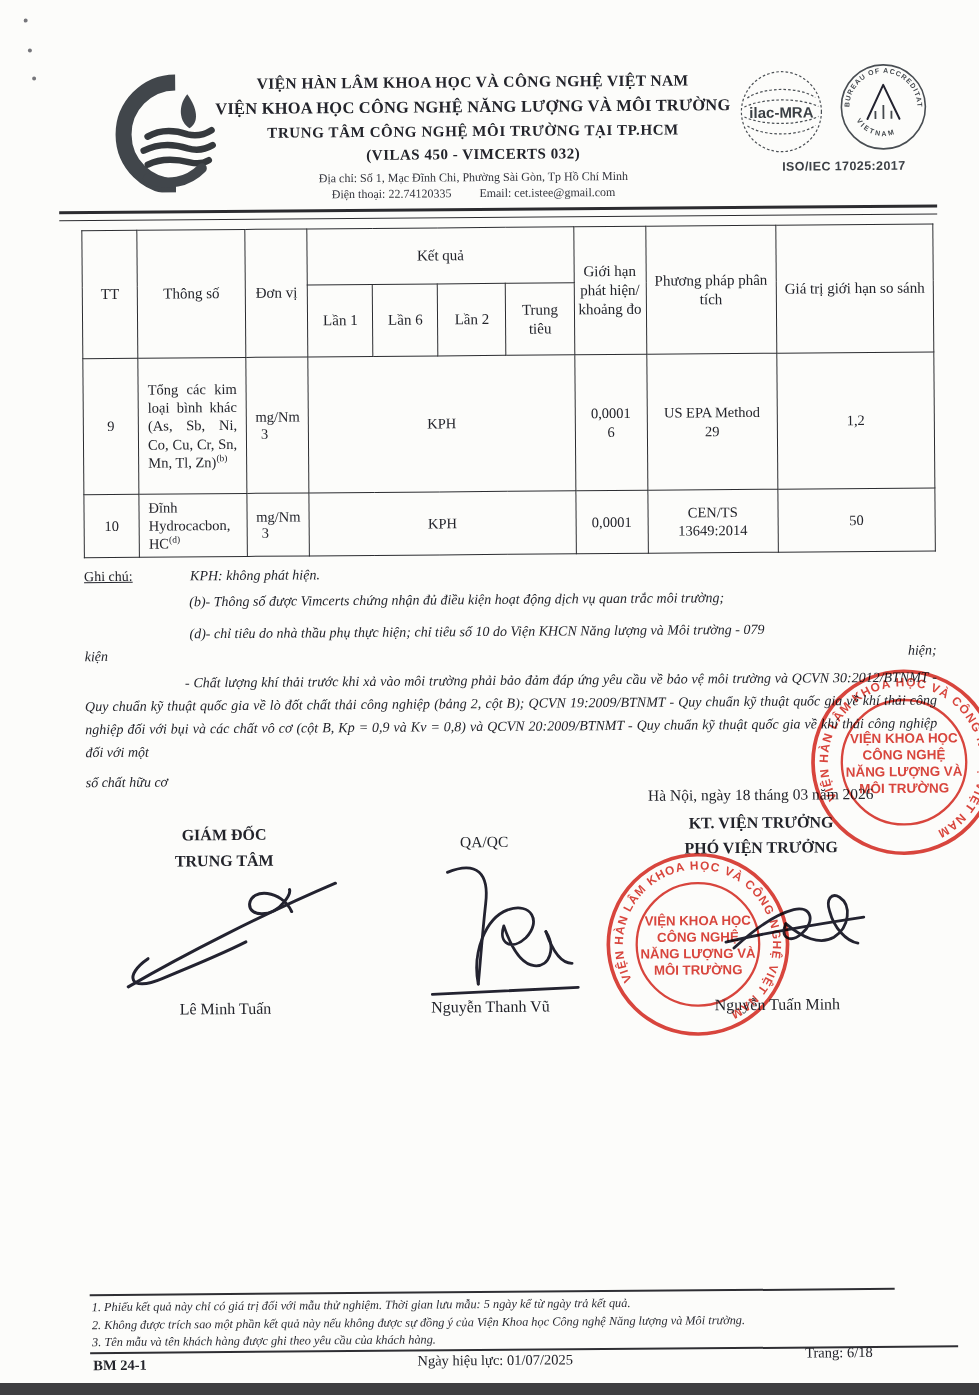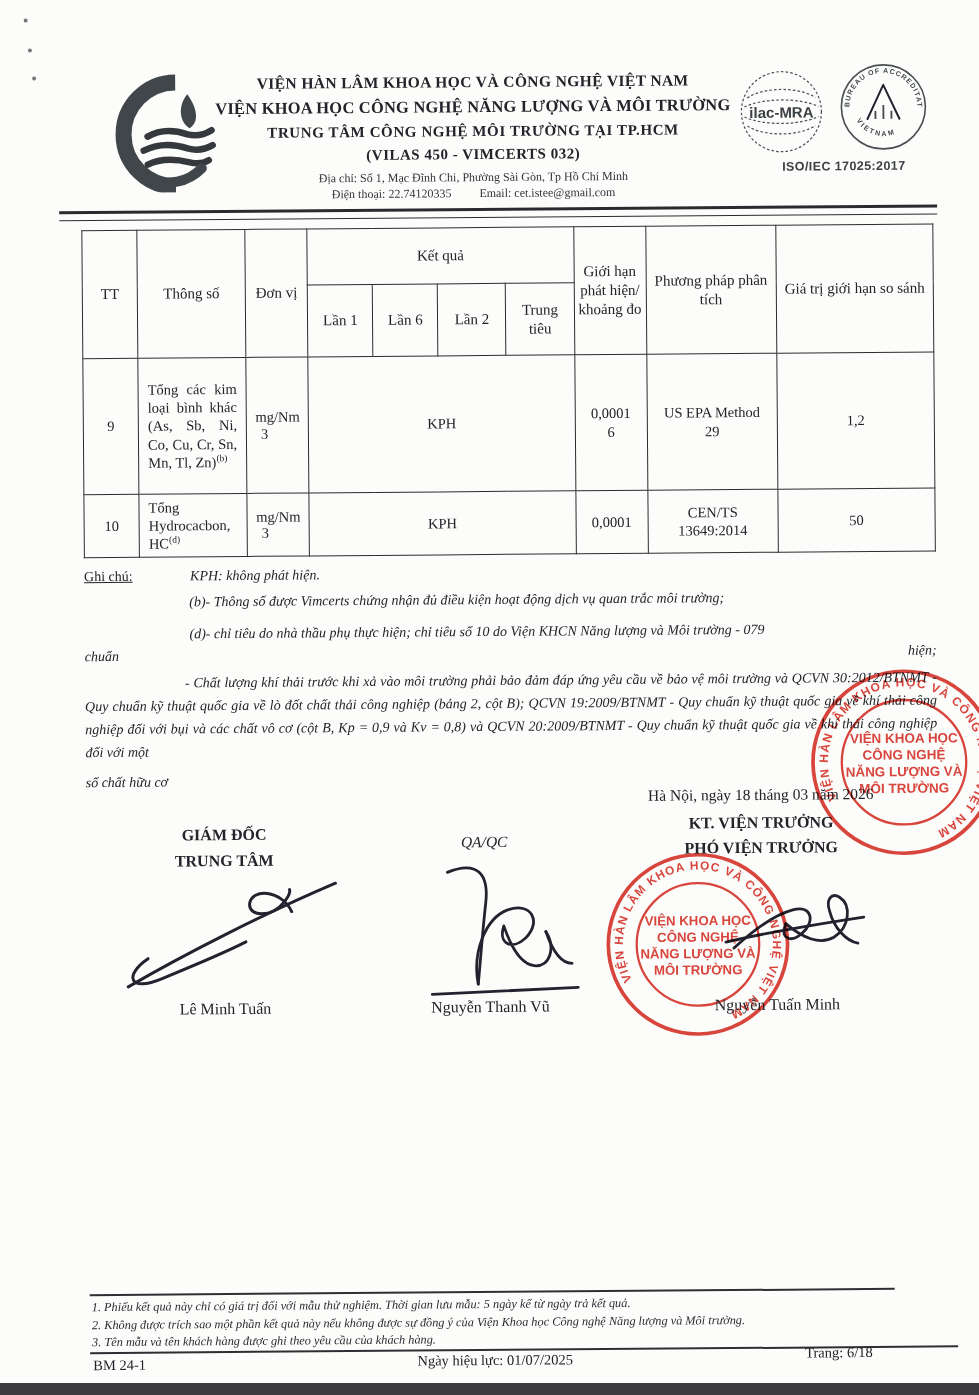--- a/index.html
+++ b/index.html
@@ -37,21 +37,21 @@
   
   .notes{font-size:14px;line-height:22px;}
   .gc-label{text-decoration:underline;display:inline-block;width:106px;}
   .ital{font-style:italic;}
   .note-ind{padding-left:105px;font-style:italic;}
   .split-line{display:flex;justify-content:space-between;font-style:italic;}
   .quality{font-style:italic;text-align:justify;text-indent:100px;line-height:23px;}
 
   
   .sig-title{font-weight:bold;font-size:16px;text-align:center;line-height:26px;}
-  .plain-title{font-size:15.5px;text-align:center;font-style:italic;}
+  .plain-title{font-size:15.5px;text-align:center;}
   .sig-name{font-size:16px;text-align:center;}
   .date-line{font-size:15.5px;text-align:center;}
 
   .stamp{mix-blend-mode:multiply;opacity:.93;}
   .ink{stroke:#232330;fill:none;stroke-linecap:round;stroke-linejoin:round;}
 
   
   .ft-sep{height:1.6px;background:#2e2e33;}
   .ft-notes{font-size:12.3px;font-style:italic;line-height:17.5px;color:#2a2b33;}
   .ft-item{font-size:14.5px;}
@@ -168,21 +168,21 @@
               </div>
         </td>
         <td class="method">
               <div>US EPA Method 29</div>
             </td>
         <td>1,2</td>
       </tr>
       <tr style="height:62px">
         <td>10</td>
         <td>
-          <div class="param"><span>Tổng Hydrocacbon, HC</span><sup>(d)</sup></div>
+          <div class="param"><span>Đĩnh Hydrocacbon, HC</span><sup>(d)</sup></div>
         </td>
         <td>
           <span>mg/Nm</span>
           <span class="unit-sub">3</span>
         </td>
         <td colspan="4">KPH</td>
         <td>
           <div class="lim">
                 <span>0,0001</span>
                 <span></span>
@@ -196,21 +196,21 @@
     </tbody>
       </table>
 
     <div class="abs notes" style="left:85px;top:563px;width:852px;">
       <div>
         <span class="gc-label">Ghi chú:</span><span class="ital">KPH: không phát hiện.</span>
       </div>
       <div class="note-ind" style="margin-top:4px;">(b)- Thông số được Vimcerts chứng nhận đủ điều kiện hoạt động dịch vụ quan trắc môi trường;</div>
       <div class="note-ind" style="margin-top:10px;">(d)- chỉ tiêu do nhà thầu phụ thực hiện; chỉ tiêu số 10 do Viện KHCN Năng lượng và Môi trường - 079</div>
       <div class="split-line">
-        <span>chuẩn</span>
+        <span>kiện</span>
           <span>hiện;</span>
       </div>
       <div class="quality" style="margin-top:4px;">- Chất lượng khí thải trước khi xả vào môi trường phải bảo đảm đáp ứng yêu cầu  về bảo vệ môi trường và QCVN 30:2012/BTNMT - Quy chuẩn kỹ thuật quốc gia về lò đốt chất thải công nghiệp (bảng 2, cột B); QCVN 19:2009/BTNMT - Quy chuẩn kỹ thuật quốc  gia về khí thải công nghiệp đối với bụi và các chất vô cơ (cột B, Kp = 0,9 và Kv = 0,8) và QCVN 20:2009/BTNMT - Quy chuẩn kỹ thuật quốc gia về khí thải công nghiệp đối với một</div>
       <div class="ital" style="margin-top:8px;">số chất hữu cơ</div>
     </div>
 
     <div class="abs date-line" style="left:560px;top:788px;width:400px;">Hà Nội, ngày 18 tháng 03 năm 2026</div>
     <div class="abs sig-title" style="left:560px;top:812px;width:400px;">KT. VIỆN TRƯỞNG</div>
     <div class="abs sig-title" style="left:560px;top:837px;width:400px;">PHÓ VIỆN TRƯỞNG</div>
 
@@ -289,20 +289,20 @@
     <div class="abs sig-name" style="left:398px;top:998px;width:180px;">Nguyễn Thanh Vũ</div>
     <div class="abs sig-name" style="left:680px;top:998px;width:190px;">Nguyễn Tuấn Minh</div>
 
     <div class="abs ft-sep" style="left:85px;top:1291px;width:805px;"></div>
     <div class="abs ft-notes" style="left:87px;top:1296px;width:860px;">
       <div>1. Phiếu kết quả này chỉ có giá trị đối với mẫu thử nghiệm. Thời gian lưu mẫu: 5 ngày kể từ ngày trả kết quả.</div>
       <div>2. Không được trích sao một phần kết quả này nếu không được sự đồng ý của Viện Khoa học Công nghệ Năng lượng và Môi trường.</div>
       <div>3. Tên mẫu và tên khách hàng được ghi theo yêu cầu của khách hàng.</div>
     </div>
     <div class="abs ft-sep" style="left:85px;top:1349px;width:868px;"></div>
-    <div class="abs ft-item" style="left:88px;top:1354px;">BM 24-1</div>
+    <div class="abs ft-item" style="left:88px;top:1354px;font-weight:bold;">BM 24-1</div>
     <div class="abs ft-item" style="left:330px;top:1352px;width:320px;text-align:center;">Ngày hiệu lực: 01/07/2025</div>
     <div class="abs ft-item" style="left:800px;top:1347px;width:150px;">Trang: 6/18</div>
 
   </div>
 
   <div class="bottom-bar"></div>
 </div>
 
 </body></html>

